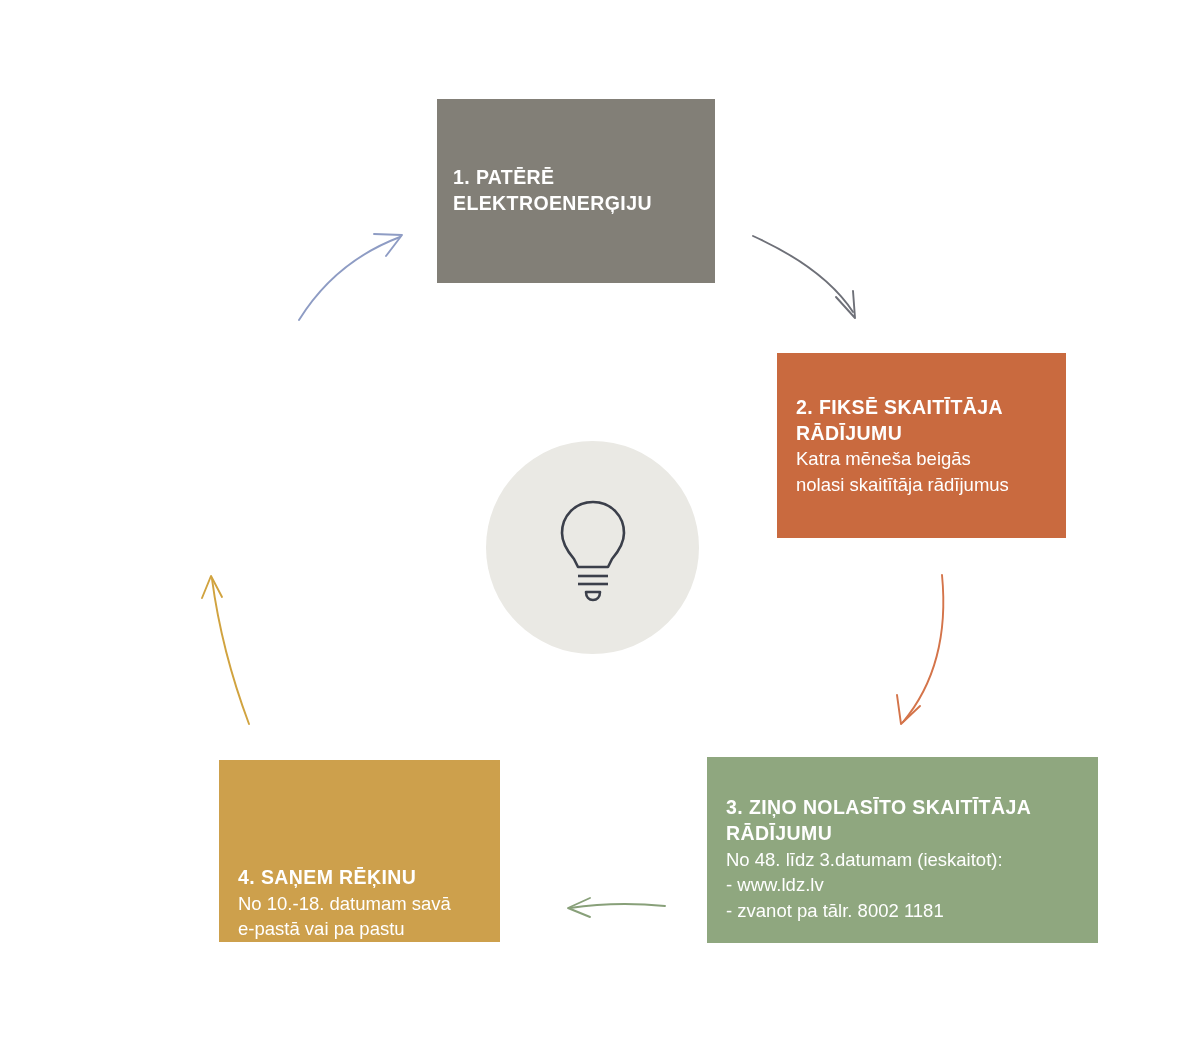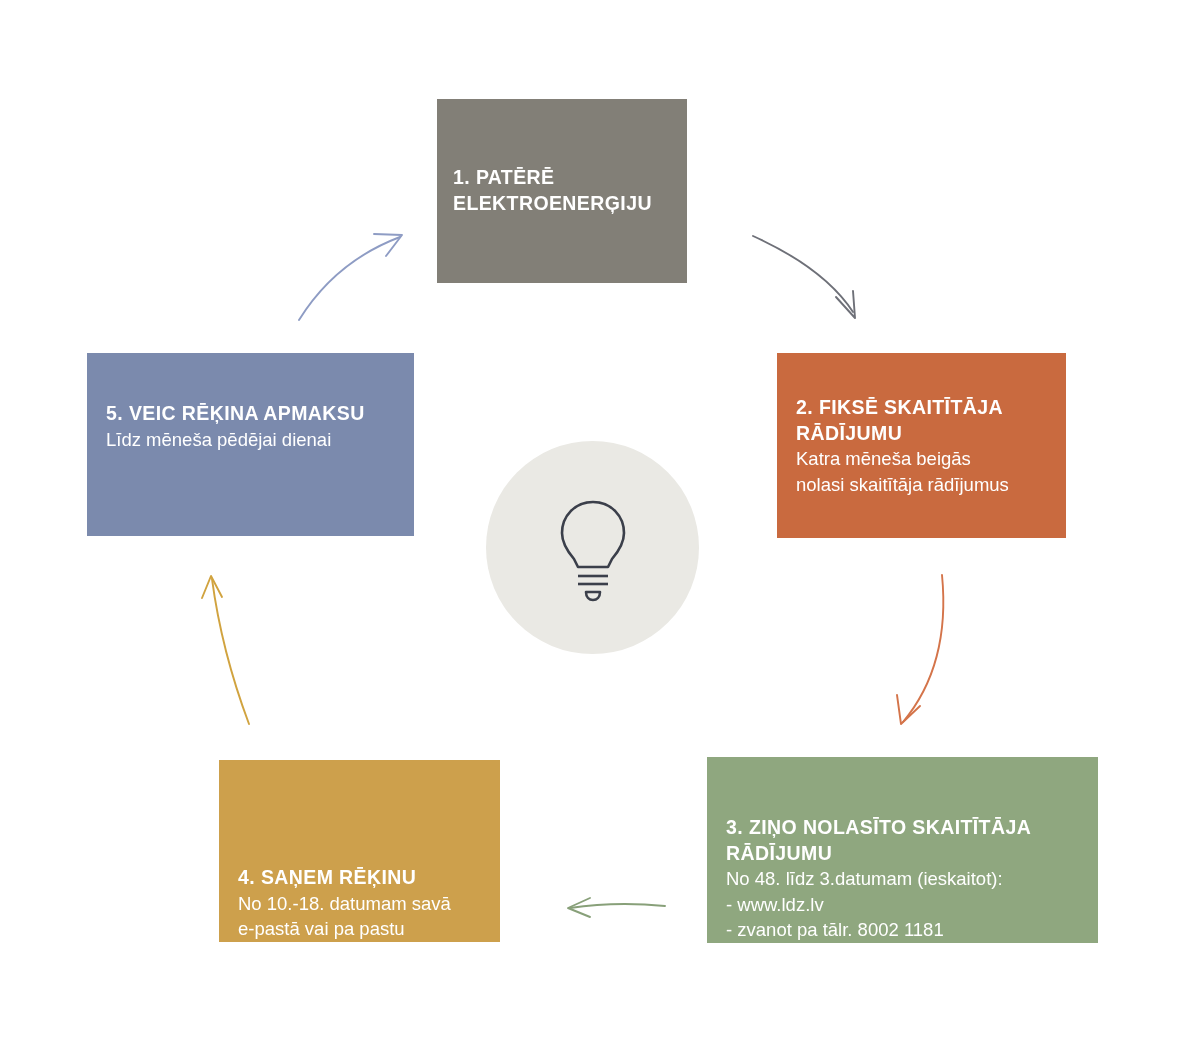--- a/index.html
+++ b/index.html
@@ -46,21 +46,21 @@
     font-size: 18.5px;
     line-height: 1.38;
     margin: 0;
     white-space: pre-line;
   }
 
   
   #box-1 {
     left: 437px;
     top: 99px;
-    width: 250px;
+    width: 278px;
     height: 184px;
     background: #827f77;
     padding: 0 0 0 16px;
   }
   #box-1 .step-title { font-size: 19.5px; }
 
   
   #box-2 {
     left: 777px;
     top: 353px;
@@ -73,21 +73,21 @@
   }
 
   
   #box-3 {
     left: 707px;
     top: 757px;
     width: 391px;
     height: 186px;
     background: #8fa77f;
     padding: 0 14px 0 19px;
-    justify-content: flex-end;
+    justify-content: center;
     padding-top: 19px;
   }
 
   
   #box-4 {
     left: 219px;
     top: 760px;
     width: 281px;
     height: 182px;
     background: #cda04c;
@@ -184,18 +184,14 @@
 - www.ldz.lv
 - zvanot pa tālr. 8002 1181</p>
   </div>
 
   <div class="step-box" id="box-4">
     <p class="step-title">4. SAŅEM RĒĶINU</p>
     <p class="step-desc">No 10.-18. datumam savā
 e-pastā vai pa pastu</p>
   </div>
 
-  <div class="step-box" id="box-5">
-    <p class="step-title">5. VEIC RĒĶINA APMAKSU</p>
-    <p class="step-desc">Līdz mēneša pēdējai dienai</p>
-  </div>
 
 </div>
 
 </body></html>

